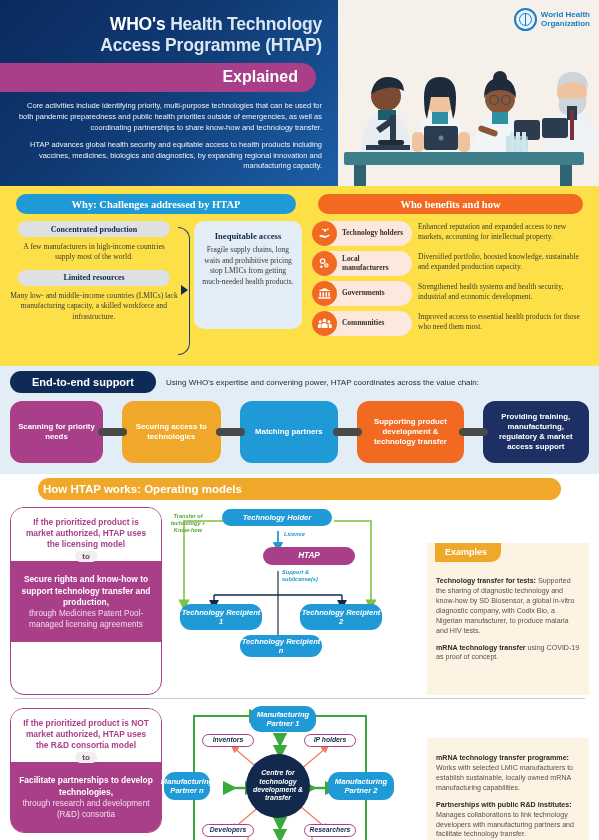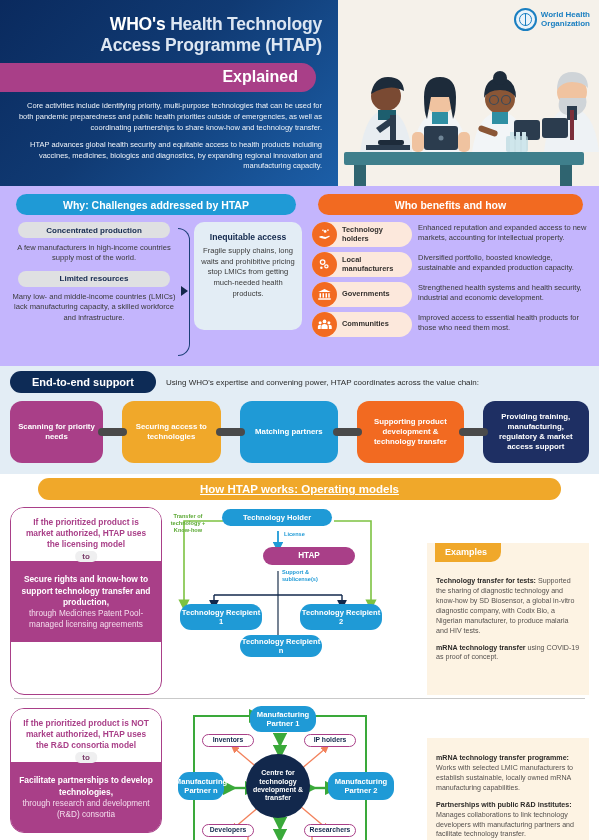--- a/index.html
+++ b/index.html
@@ -32,21 +32,21 @@
   .hdr-p + .hdr-p { margin-top:7px; }
 
   .header-right { position:relative; width:261px; height:186px; background:#f5f1ea; overflow:hidden; }
   .who-logo { position:absolute; top:8px; right:9px; display:flex; align-items:center; gap:4px; }
   .who-wheel { width:23px; height:23px; border-radius:50%; border:2px solid #1a7fc1; position:relative; background:#eaf3fa; }
   .who-wheel:before { content:""; position:absolute; inset:3px; border-radius:50%; border:1px solid #1a7fc1; }
   .who-wheel:after { content:""; position:absolute; left:50%; top:3px; bottom:3px; width:1px; background:#1a7fc1; }
   .who-text { font-size:8px; font-weight:bold; color:#1a7fc1; line-height:1.05; }
 
   
-  .sec2 { position:relative; width:599px; height:180px; padding:8px 10px 0 10px; display:flex; gap:10px; background:#c4b5fd; }
+  .sec2 { position:relative; width:599px; height:180px; padding:8px 10px 0 10px; display:flex; gap:10px; background:#fde047;font-family:Liberation Serif, serif; }
   .panel { position:relative; }
   .panel-why { width:292px; }
   .panel-who { width:287px; }
   .pill-head {
     border-radius:13px; color:#fff; font-weight:bold; font-size:10.5px;
     text-align:center; padding:4.5px 8px; margin:0 6px 7px 6px;
   }
   .pill-blue { background:#1f9ad6; }
   .pill-orange { background:#f26a21; }
 
@@ -83,36 +83,36 @@
   .e2e-sub { font-size:8px; color:#2b2b2b; }
   .chain { display:flex; align-items:center; }
   .chain-box { height:62px; border-radius:12px; display:flex; align-items:center;
                justify-content:center; text-align:center; color:#fff;
                font-size:7.8px; font-weight:bold; line-height:1.3; padding:3px 5px; }
   .connector { width:30px; height:8px; background:#4a4a4a; border-radius:5px; margin:0 -5px; z-index:2; position:relative; }
 
   
   .sec4 { position:relative; width:599px; height:366px; background:#fff; padding:4px 10px 0 10px; }
   .how-pill { background:#f0a82a; color:#fff; font-weight:bold; font-size:11.5px;
-              text-align:center; border-radius:13px; padding:5px; margin:0 28px 7px 28px;text-decoration:underline; }
+              border-radius:13px; padding:5px; margin:0 28px 7px 28px; }
   .model { position:relative; display:flex; }
   .divider { height:1px; background:#c9c9c9; margin:3px 4px; }
 
   .model-card { width:152px; border:1.3px solid #a93f88; border-radius:14px; overflow:hidden; flex:none; }
   .mc-top { background:#fff; color:#a93f88; font-weight:bold; font-size:8.4px;
             text-align:center; padding:9px 8px 11px 8px; line-height:1.32; }
   .mc-to { position:relative; height:0; }
   .mc-to span { position:absolute; left:50%; transform:translate(-50%,-10px);
                 background:#efeff0; color:#7a3a68; font-weight:bold; font-size:8px;
                 border-radius:5px; padding:1px 7px; }
   .mc-bot { background:#a93f88; color:#fff; text-align:center; padding:13px 8px 12px 8px; }
   .mc-bot b { font-size:8.4px; line-height:1.35; display:block; }
   .mc-bot i { font-style:normal; font-size:8.2px; color:#f3dcec; line-height:1.35; display:block; }
 
-  .diagram { position:relative; flex:1; }
+  .diagram { position:relative; flex:1;font-style:italic; }
   .ex-panel { width:162px; flex:none; background:#fdf3e3; position:relative; padding:8px 9px 8px 9px;margin-top:36px; }
   .ex-tab { position:absolute; left:8px; top:0; background:#f0a82a; color:#fff;
             font-weight:bold; font-size:9px; padding:4px 14px 5px 10px;
             border-bottom-right-radius:10px; }
   .ex-body { margin-top:26px; }
   .ex-p { font-size:7.1px; color:#55514e; line-height:1.4; margin-bottom:7px; }
   .ex-p b { color:#2c2a28; }
 
   
   .node { position:absolute; display:flex; align-items:center; justify-content:center;
@@ -425,21 +425,21 @@
           <path d="M148 38 V30" stroke="#f2805a" stroke-width="1.3" fill="none"></path>
           <path d="M84 130 V138" stroke="#f2805a" stroke-width="1.3" fill="none"></path>
           <path d="M148 130 V138" stroke="#f2805a" stroke-width="1.3" fill="none"></path>
         </svg>
 
         <div class="node n-navy" style="left:84px;top:52px;width:64px;height:64px;flex-direction:column;padding:4px;">Centre for technology development &amp; transfer</div>
 
         <div class="node n-blue" style="left:88px;top:4px;width:66px;height:26px;">Manufacturing Partner 1</div>
         <div class="node n-blue" style="left:166px;top:70px;width:66px;height:28px;">Manufacturing Partner 2</div>
         <div class="node n-blue" style="left:88px;top:138px;width:66px;height:26px;">Manufacturing Partner 3</div>
-        <div class="node n-blue" style="left:16px;top:70px;width:46px;height:28px;">Manufacturing Partner n</div>
+        <div class="node n-blue" style="left:2px;top:70px;width:46px;height:28px;">Manufacturing Partner n</div>
 
         <div class="node n-out" style="left:40px;top:32px;width:52px;height:13px;">Inventors</div>
         <div class="node n-out" style="left:142px;top:32px;width:52px;height:13px;">IP holders</div>
         <div class="node n-out" style="left:40px;top:122px;width:52px;height:13px;">Developers</div>
         <div class="node n-out" style="left:142px;top:122px;width:52px;height:13px;">Researchers</div>
       </div>
 
       <div class="ex-panel" style="height:172px;">
         <div class="ex-body" style="margin-top:8px;">
           <p class="ex-p"><b>mRNA technology transfer programme:</b><span> Works with selected LMIC manufacturers to establish sustainable, locally owned mRNA manufacturing capabilities.</span></p>

